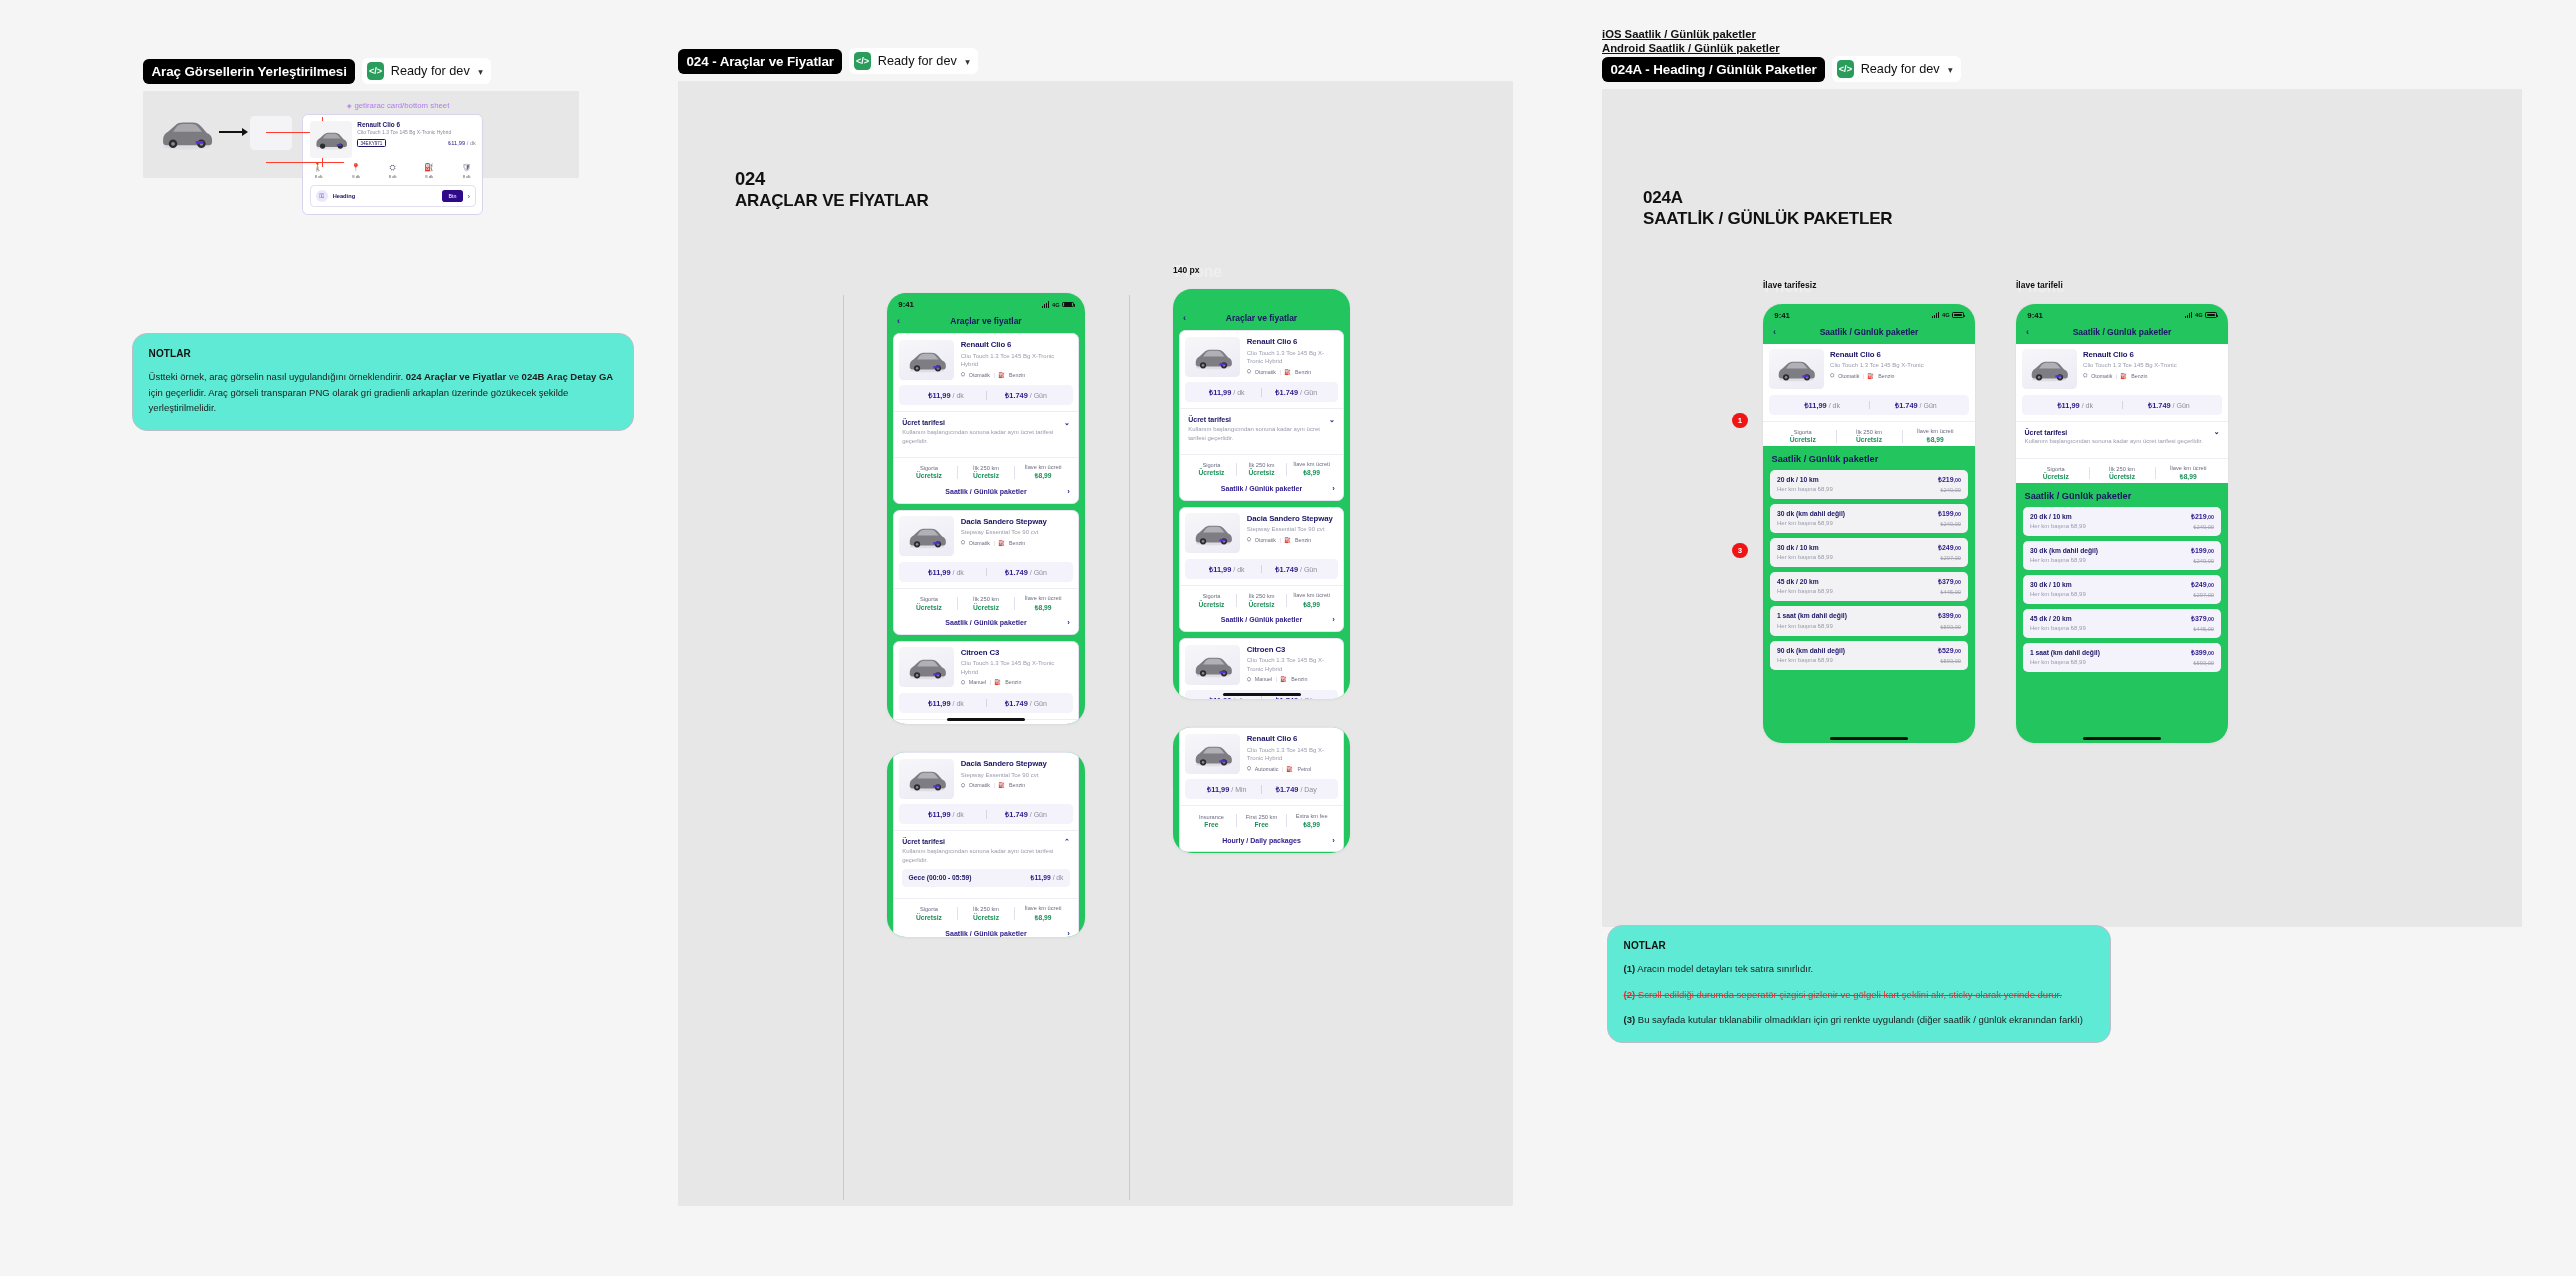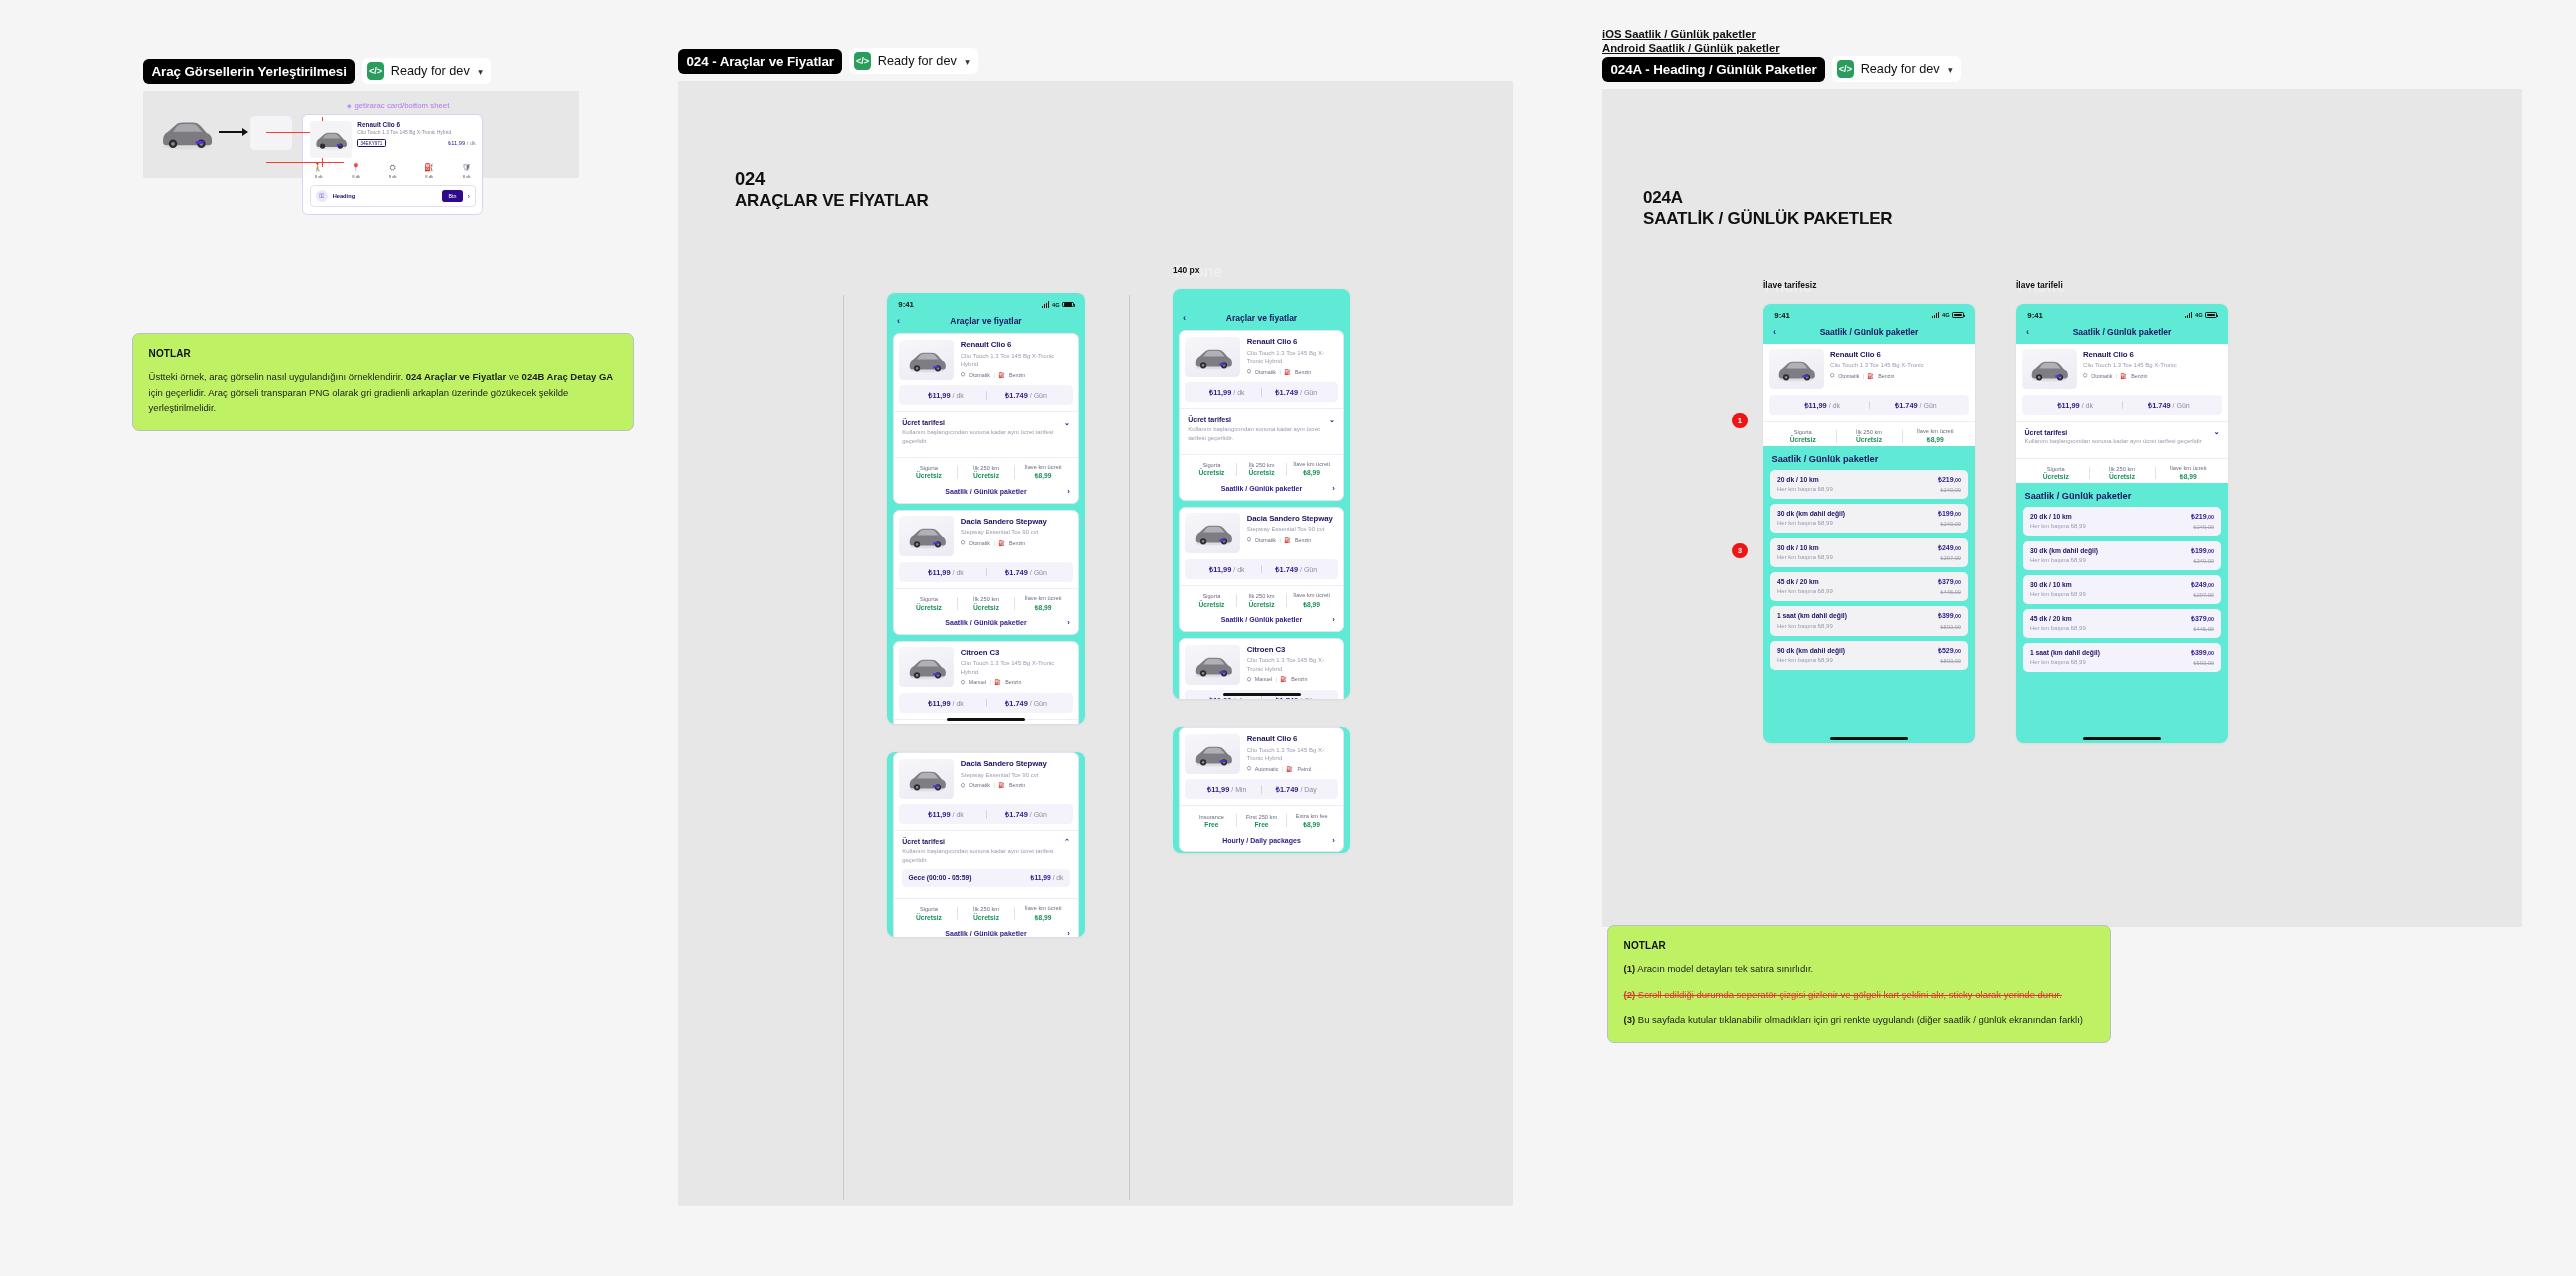--- a/index.html
+++ b/index.html
@@ -28,21 +28,21 @@
     color:#fff; font-size:9.2px; font-weight:700;
     display:flex; align-items:center; justify-content:center;
   }
   .ready-chip .chev { font-size:9.2px; color:#333; margin-left:2.1px; }
   .tag-row { display:flex; align-items:center; gap:6.4px; }
 
   .frame-box { background:#e7e7e7; border-radius:1.4px; position:relative; }
 
   
   .notes {
-    background:#bef264; border:0.7px solid #b9bec7; border-radius:7px;
+    background:#5eead4; border:0.7px solid #b9bec7; border-radius:15px;
     padding:14px 15.6px;
   }
   .notes h4 { font-size:10px; font-weight:700; color:#111; letter-spacing:0.1px; }
   .notes p { font-size:9.5px; color:#1c1c1c; line-height:1.65; margin-top:10px; }
   .notes p b { font-weight:700; }
   .notes p.strike-red { color:#e03131; text-decoration:line-through; }
 
   
   #sectionA { position:absolute; left:143px; top:58px; width:436px; }
   #frameA { margin-top:7px; height:87px; padding:10px 12.7px; }
@@ -115,21 +115,21 @@
 
   .colwrap { position:absolute; }
   .col-label { font-size:8.5px; font-weight:700; color:#111; position:relative; }
   .ghost-label {
     position:absolute; left:1.4px; top:-2.1px; font-size:15.6px; color:#efefef;
     font-weight:700; z-index:0;
   }
 
   
   .phone {
-    background:#5eead4; border-radius:8px; position:relative; overflow:hidden;
+    background:#22c55e; border-radius:19px; position:relative; overflow:hidden;
     box-shadow:0 0.7px 2.8px rgba(0,0,0,.06);
   }
   .statusbar { display:flex; align-items:center; justify-content:space-between; padding:7px 11.3px 2.8px; }
   .sb-time { font-size:7.8px; font-weight:700; color:#111; }
   .sb-right { display:flex; align-items:center; gap:2.8px; }
   .bars { display:flex; align-items:flex-end; gap:0.7px; height:6.4px; }
   .bars i { width:1.4px; background:#111; display:block; }
   .bars i:nth-child(1){height:2.1px}.bars i:nth-child(2){height:3.5px}
   .bars i:nth-child(3){height:5px}.bars i:nth-child(4){height:6.4px}
   .sb-net { font-size:5.7px; color:#111; font-weight:600; }

